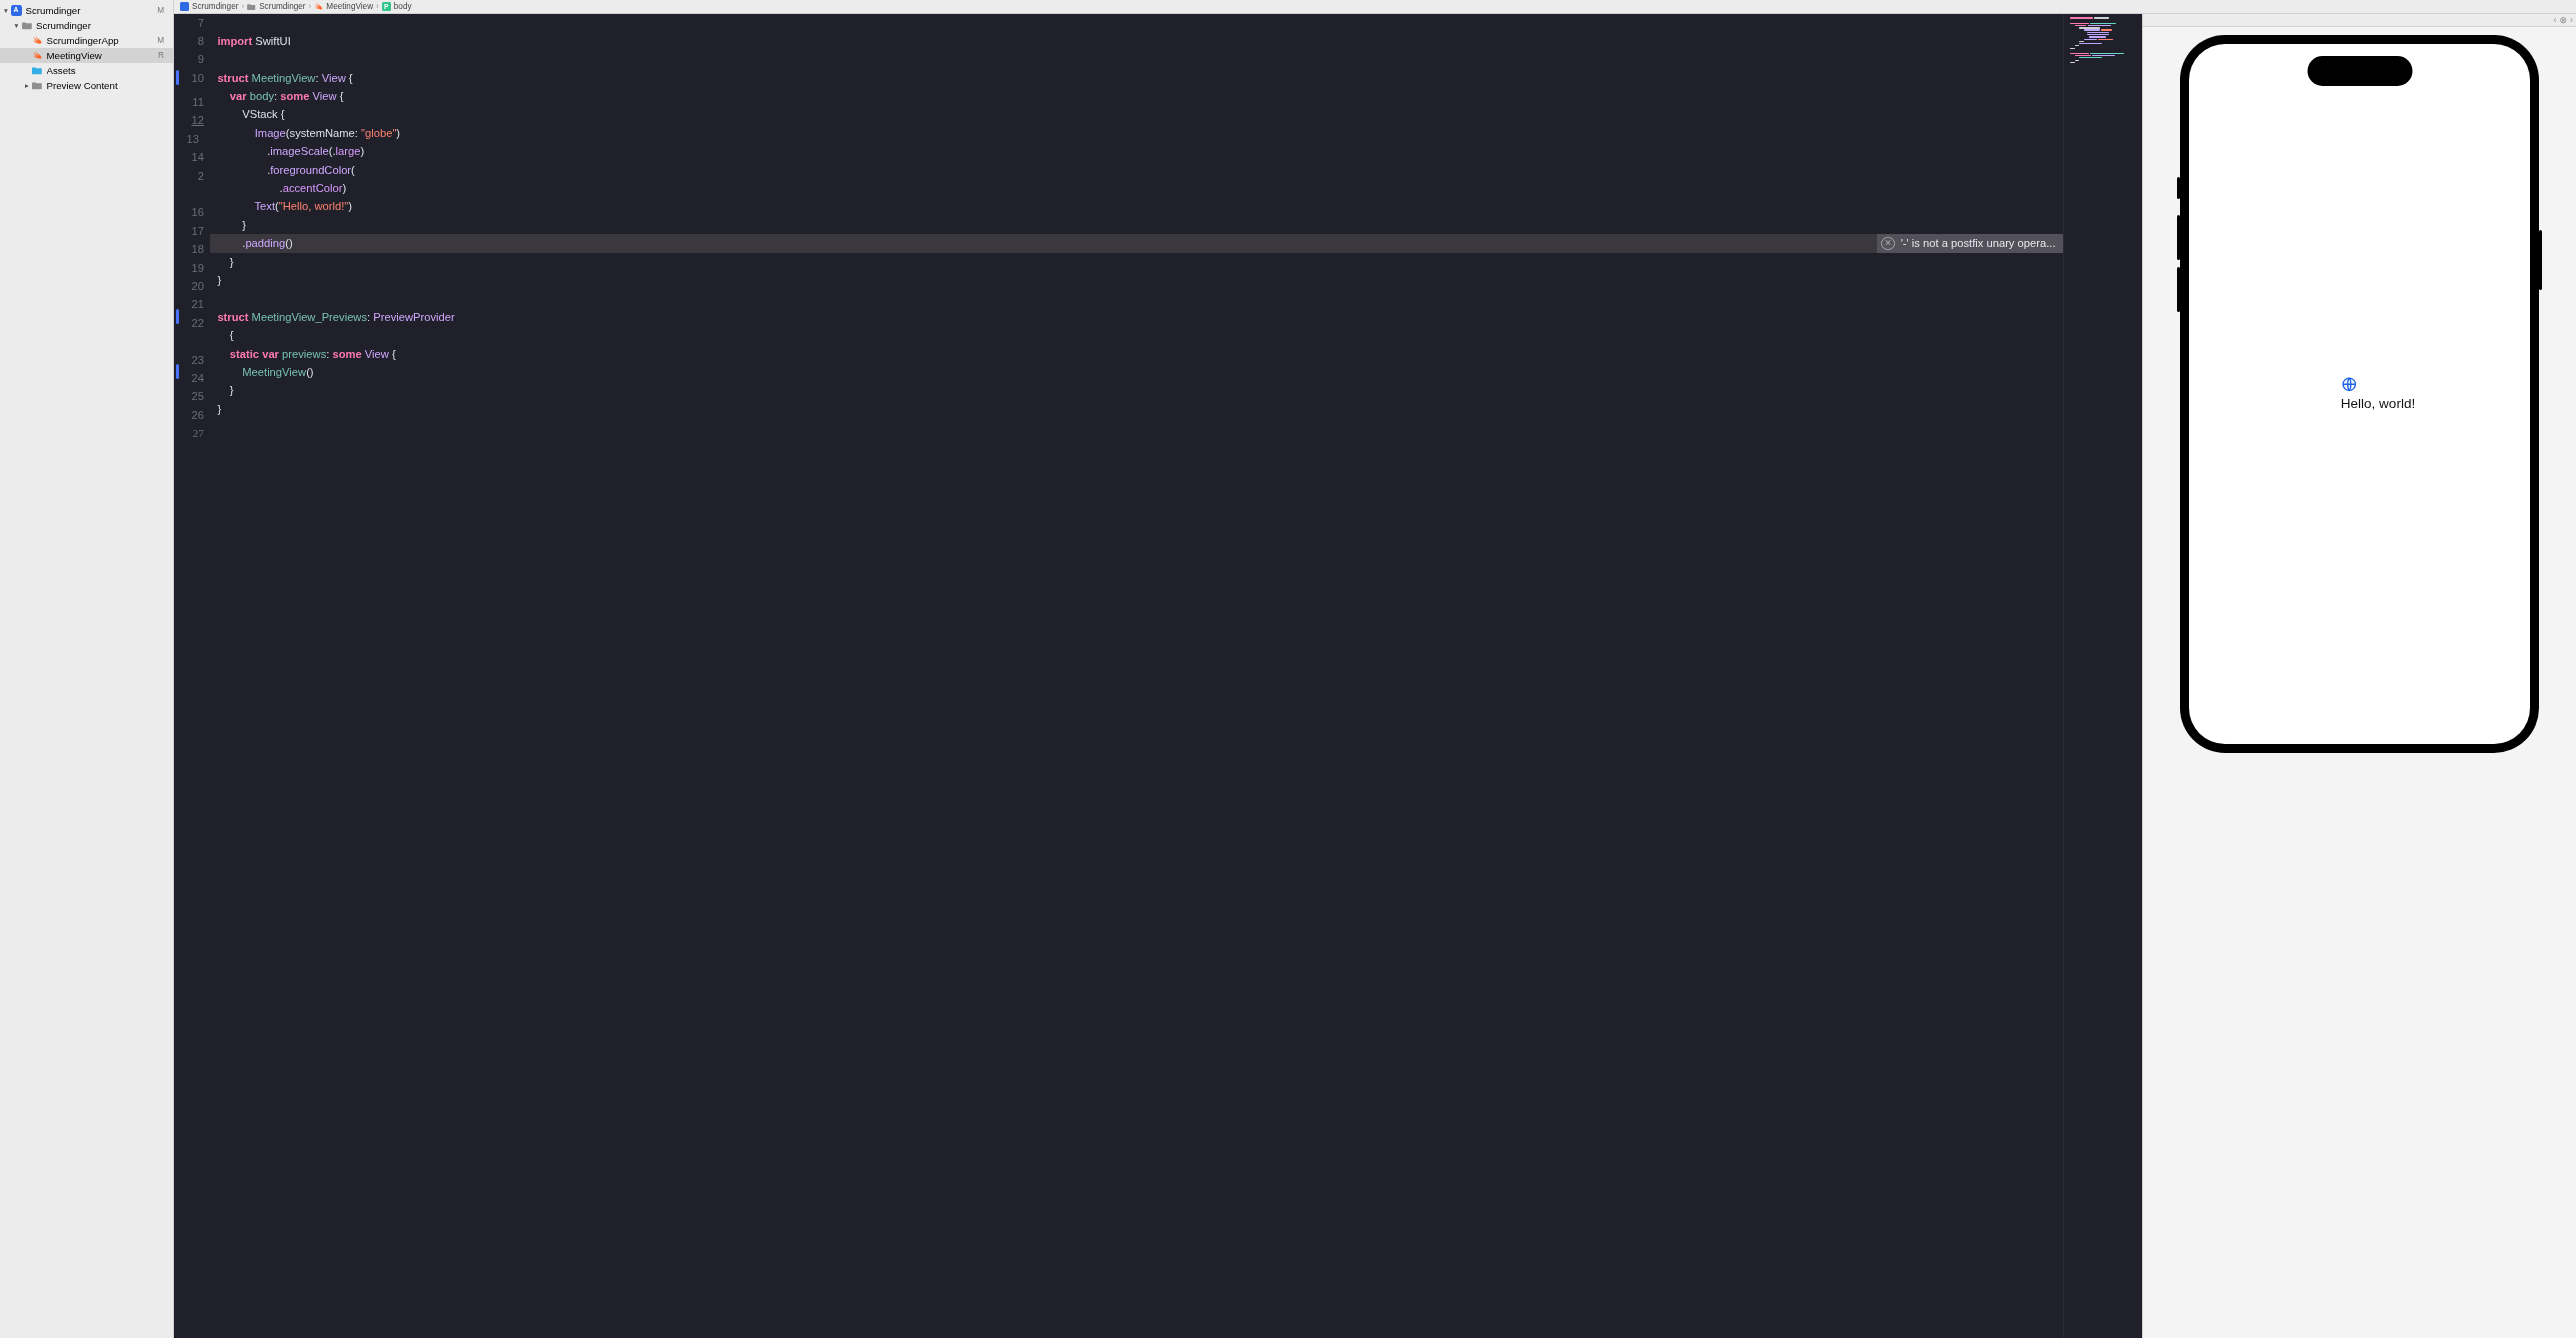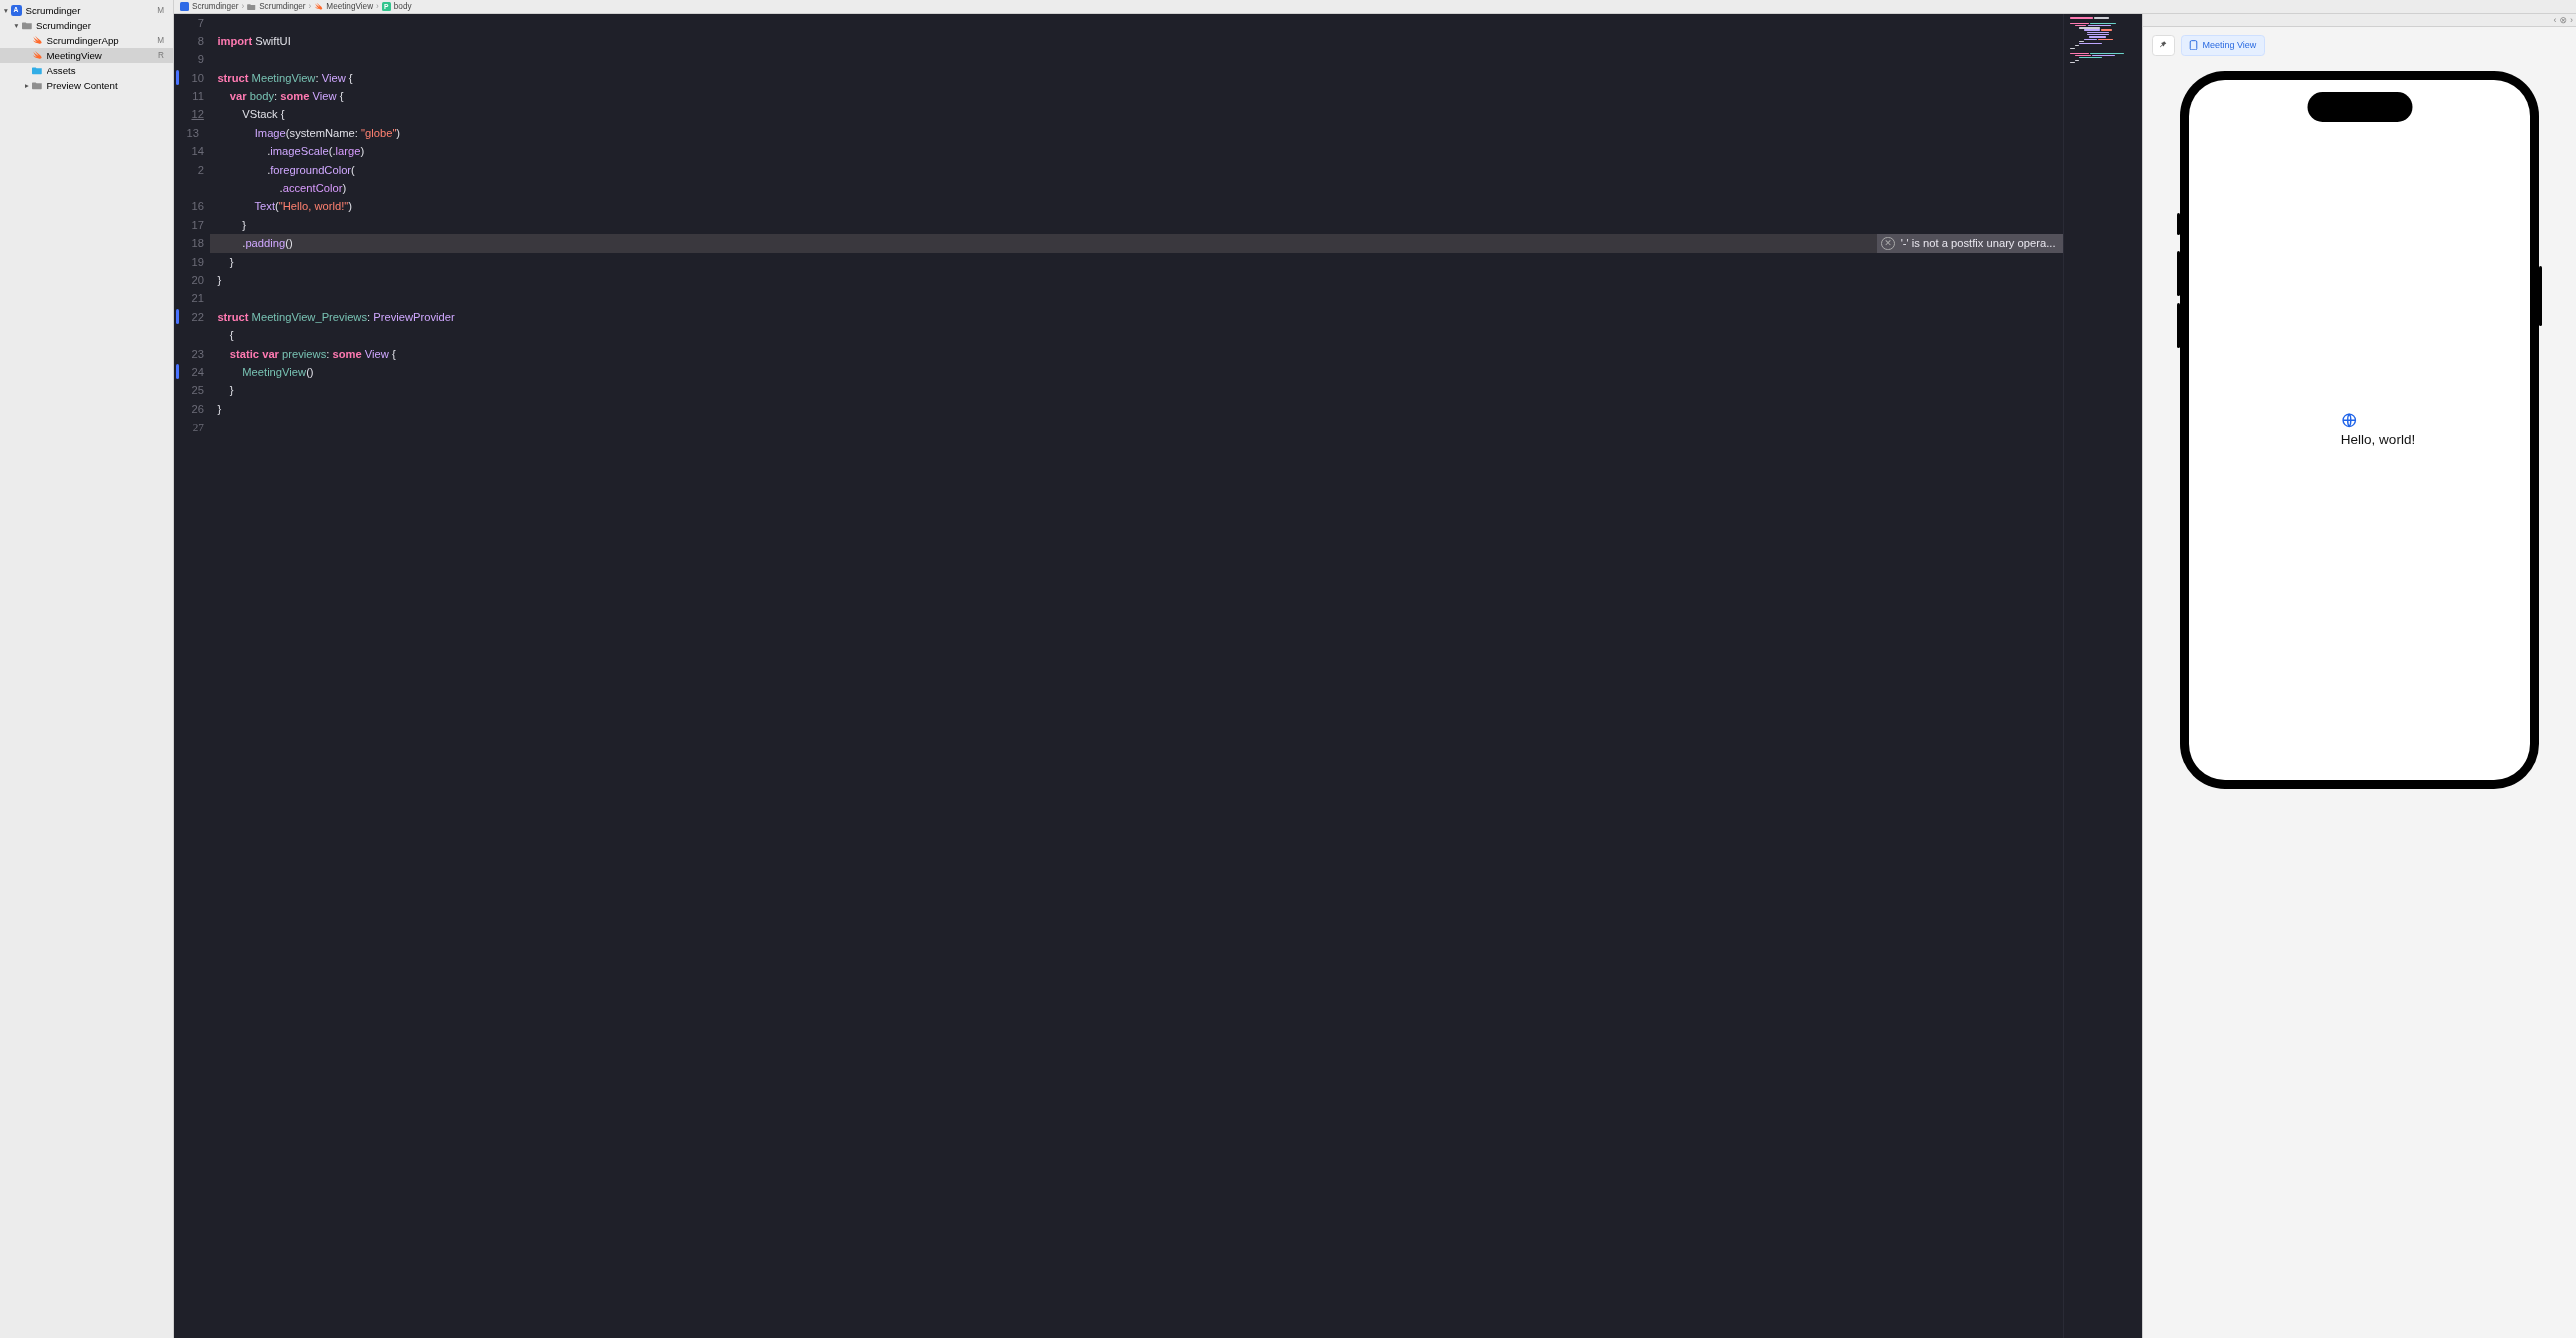--- a/index.html
+++ b/index.html
@@ -193,21 +193,21 @@
           <div class="mark mod"></div>
           <div class="mark"></div>
           <div class="mark"></div>
           <div class="mark"></div>
         </div>
       <div class="gutter" id="gutter">
           <div style="height: 18.4px;">7</div>
           <div style="height: 18.4px;">8</div>
           <div style="height: 18.4px;">9</div>
           <div style="height: 18.4px;">10</div>
-          <div style="height: 18.4px;">11</div>
+          <div style="height: 18.4px; margin-top: 6px;">11</div>
           <div style="height: 18.4px; text-decoration: underline;">12</div>
           <div style="height: 18.4px; text-align: center;">13</div>
           <div style="height: 18.4px;">14</div>
           <div style="height: 18.4px;">2</div>
           <div style="height: 18.4px;"></div>
           <div style="height: 18.4px;">16</div>
           <div style="height: 18.4px;">17</div>
           <div style="height: 18.4px;">18</div>
           <div style="height: 18.4px;">19</div>
           <div style="height: 18.4px;">20</div>
@@ -249,36 +249,20 @@
           <div class="blob" style="top: 48px; left: 6px; width: 4.5px; background: rgb(207, 207, 214);"></div>
         </div>
     </div>
 
     <div class="preview-pane">
       <div class="preview-top">
         <span>‹</span>
         <span>⊗</span>
         <span>›</span>
       </div>
-      <div class="preview-toolbar">
-        <div class="pin-btn">
-          <svg width="10.5" height="10.5" viewBox="0 0 24 24">
-              <path fill="none" stroke="currentColor" stroke-width="2" d="M12 2l3 6 6 1-5 5 2 8-6-4-6 4 2-8-5-5 6-1z" opacity="0"></path>
-              <path fill="currentColor" d="M14 3l5 5-4 2-2 5-3-3-5 5 0-2 5-5-3-3 5-2z"></path>
-            </svg>
-        </div>
-        <div class="view-pill">
-          <span class="pill-icon">
-            <svg width="9" height="10.5" viewBox="0 0 12 16">
-                <rect x="1" y="1" width="10" height="14" rx="2" fill="none" stroke="currentColor" stroke-width="1.5"></rect>
-              </svg>
-          </span>
-          <span>Meeting View</span>
-        </div>
-      </div>
       <div class="device-stage">
         <div class="device">
           <div class="side-btn sb1"></div>
           <div class="side-btn sb2"></div>
           <div class="side-btn sb3"></div>
           <div class="side-btn sb4"></div>
           <div class="screen">
             <div class="island"></div>
             <div class="app-content">
               <div class="globe">

